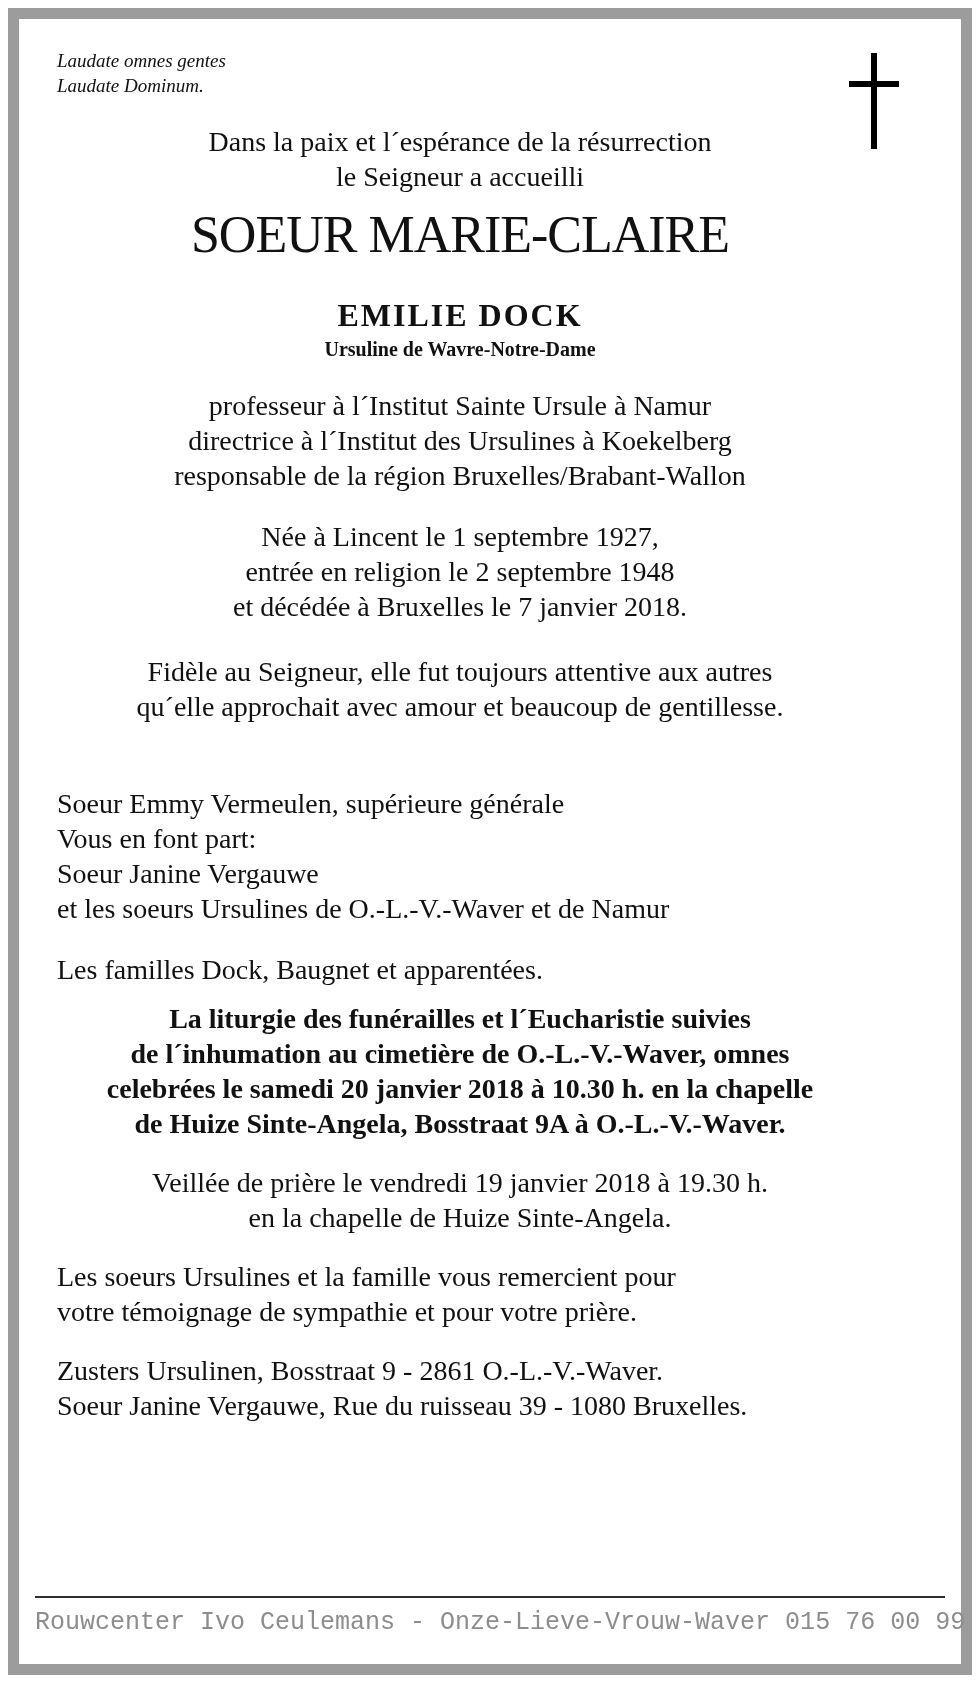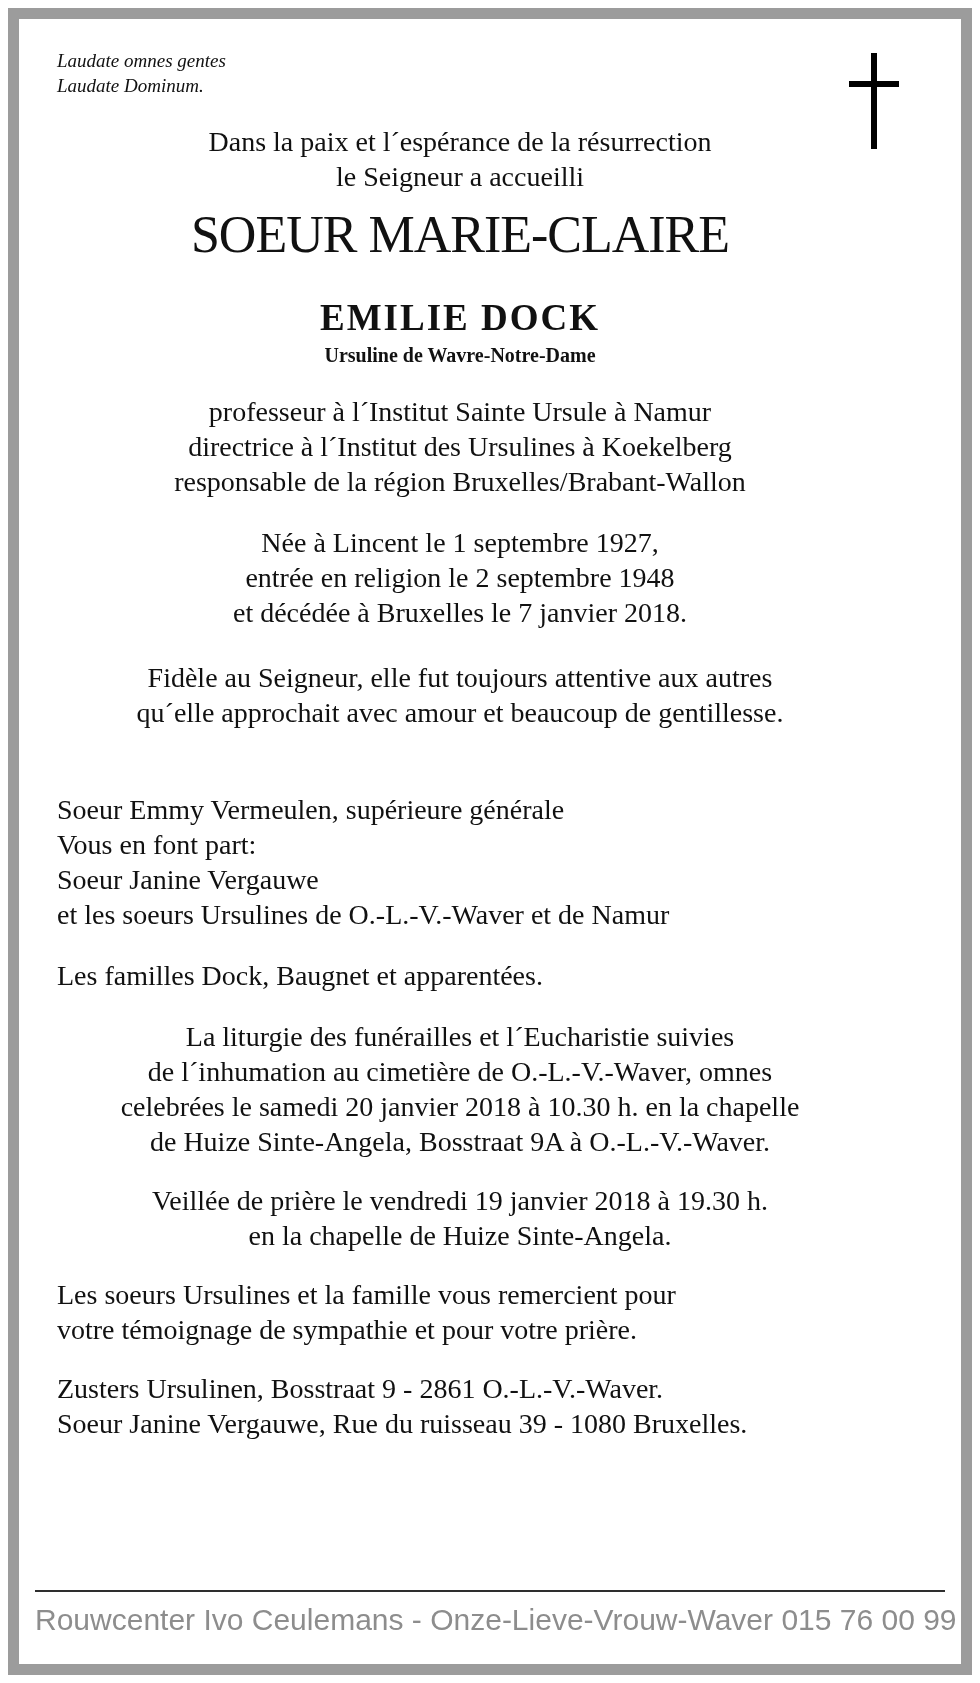--- a/index.html
+++ b/index.html
@@ -32,43 +32,43 @@
 
   .body-text { font-size:28px; line-height:1.25; }
 
   .intro { margin-top:26px; }
   .religious-name {
     margin-top:12px;
     font-weight:normal; font-size:52px; line-height:1.1; letter-spacing:-1px;
   }
   .civil-name {
     margin-top:32px;
-    font-size:37px; font-weight:600; letter-spacing:2px; line-height:1.2;
+    font-size:32px; font-weight:600; letter-spacing:2px; line-height:1.2;
   }
   .order-line { margin-top:2px; font-size:20px; font-weight:bold; line-height:1.3; }
 
   .roles       { margin-top:26px; }
   .life-dates  { margin-top:26px; }
   .tribute     { margin-top:30px; }
   .announcers  { margin-top:62px; }
   .families    { margin-top:26px; }
-  .funeral     { margin-top:26px; }
+  .funeral     { margin-top:14px;font-weight:bold; }
   .vigil       { margin-top:24px; }
   .thanks      { margin-top:24px; }
   .addresses   { margin-top:24px; }
 
   .footer {
     position:absolute; left:16px; right:16px; bottom:26px;
     border-top:2px solid #2e2e2e;
     padding-top:10px;
     text-align:center;
   }
   .footer-text {
-    font-family:Liberation Sans, sans-serif;
-    font-size:30px; color:#8d8d8d; line-height:1.2;
+    font-family:Liberation Mono, monospace;
+    font-size:25px; color:#8d8d8d; line-height:1.2;
   }
 </style>
 </head>
 <body>
 
 <div class="card">
   <div class="inner">
 
     <div class="top-row">
       <div class="epigraph">

